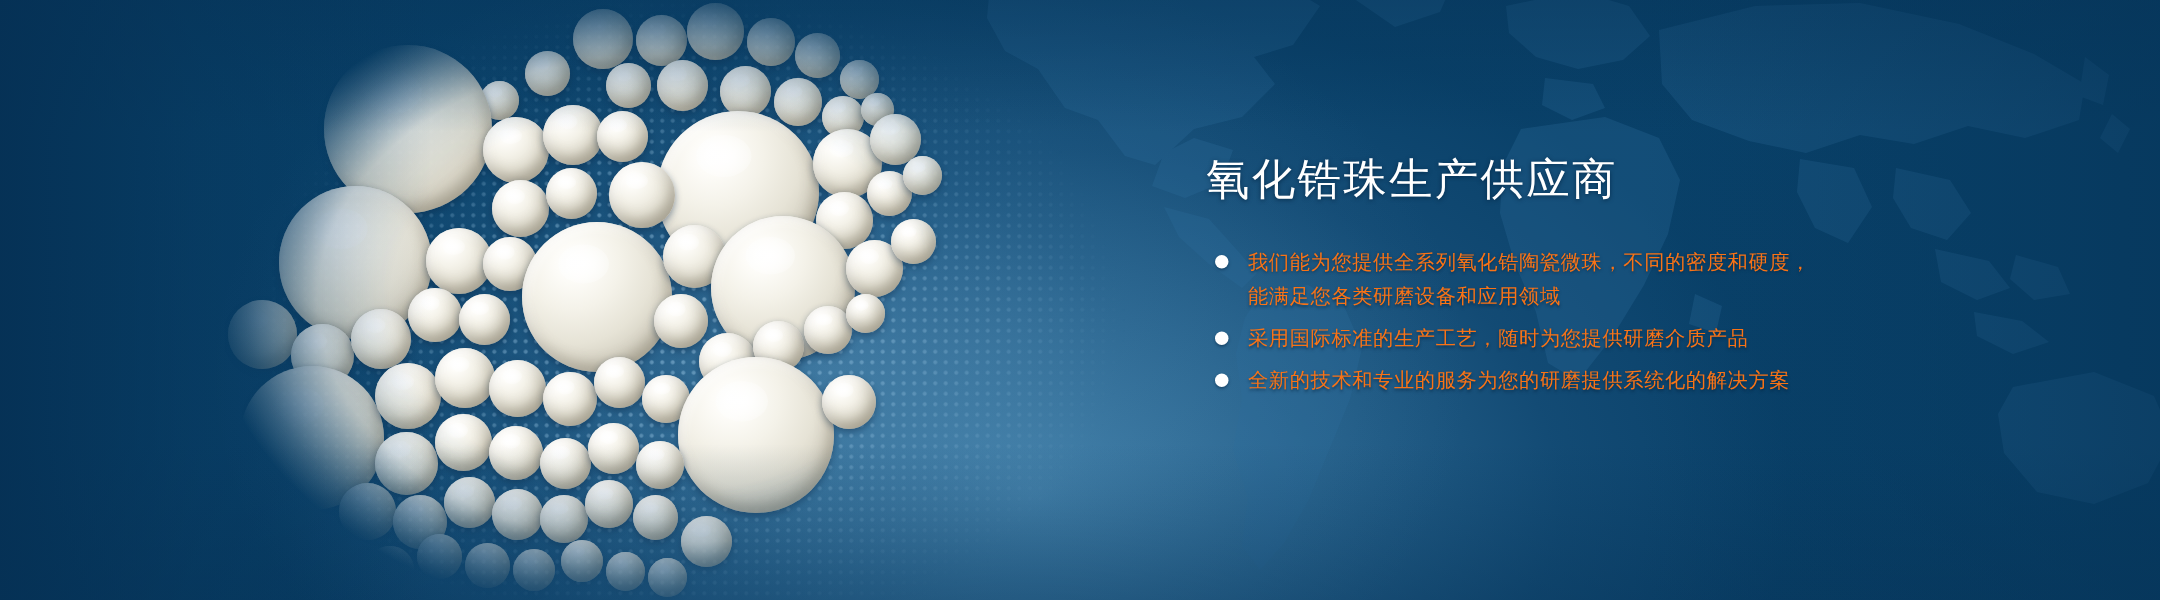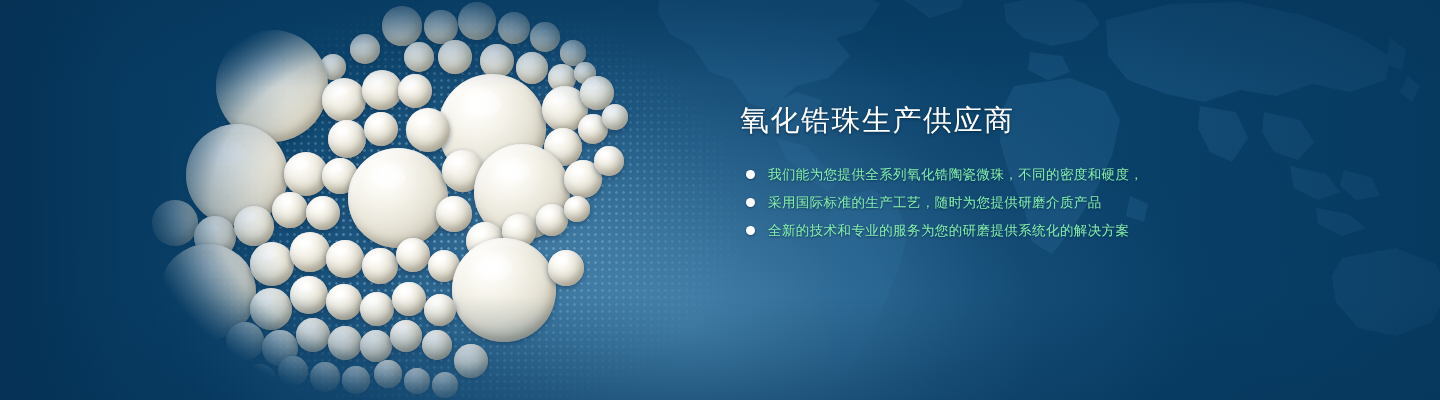--- a/index.html
+++ b/index.html
@@ -102,21 +102,21 @@
     position:absolute;
     left:24%;top:15%;
     width:34%;height:26%;
     border-radius:50%;
     background:radial-gradient(ellipse at 50% 50%, rgba(255,255,255,0.98) 0%, rgba(255,255,255,0.45) 55%, rgba(255,255,255,0) 100%);
   }
 
   
   .copy{
     position:absolute;
-    left:740px;top:104px;
+    left:804px;top:104px;
     width:520px;
   }
   .headline{
     margin:0 0 26px 0;
     font-size:29px;
     line-height:1.15;
     font-weight:400;
     letter-spacing:1.5px;
     color:#ffffff;
     text-shadow:0 1px 3px rgba(3,34,62,0.75);
@@ -126,21 +126,21 @@
     list-style:none;
     margin:0;padding:0;
   }
   .bullet{
     position:relative;
     padding-left:28px;
     margin-bottom:5px;
     font-size:13.5px;
     line-height:23px;
     letter-spacing:0.4px;
-    color:#86efac;
+    color:#f97316;
     text-shadow:0 1px 2px rgba(3,34,62,0.65);
   }
   .bullet:last-child{margin-bottom:0;}
   .dot{
     position:absolute;
     left:6px;top:7px;
     width:9px;height:9px;
     border-radius:50%;
     background:#ffffff;
     box-shadow:0 1px 2px rgba(3,34,62,0.5);
@@ -288,20 +288,21 @@
 
   <div class="copy">
 
     <h1 class="headline">氧化锆珠生产供应商</h1>
 
     <ul class="bullets">
 
       <li class="bullet">
         <span class="dot"></span>
         <span class="bullet-text">我们能为您提供全系列氧化锆陶瓷微珠，不同的密度和硬度，</span>
+        <span class="bullet-text">能满足您各类研磨设备和应用领域</span>
       </li>
 
       <li class="bullet">
         <span class="dot"></span>
         <span class="bullet-text">采用国际标准的生产工艺，随时为您提供研磨介质产品</span>
       </li>
 
       <li class="bullet">
         <span class="dot"></span>
         <span class="bullet-text">全新的技术和专业的服务为您的研磨提供系统化的解决方案</span>

